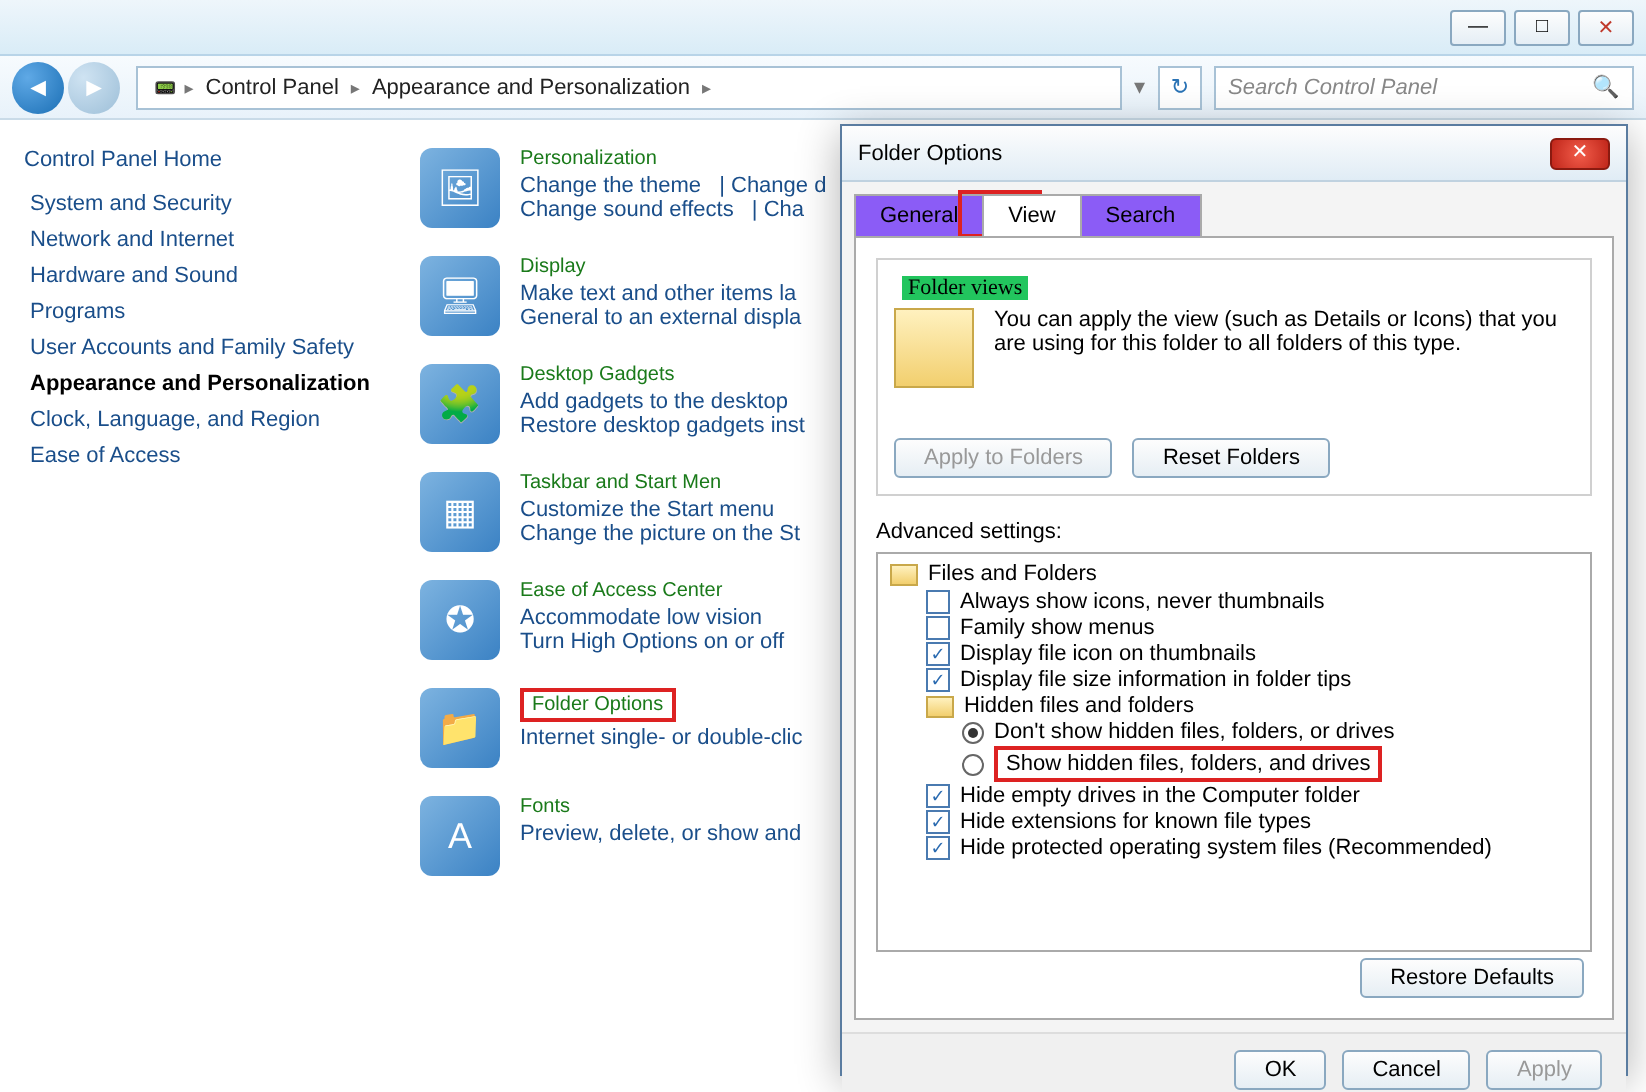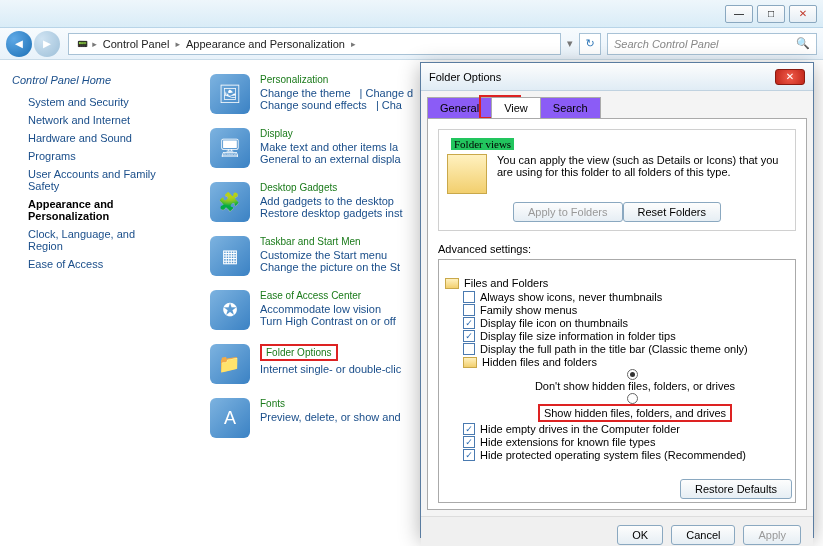--- a/index.html
+++ b/index.html
@@ -17,22 +17,22 @@
 .addr { flex: 1; height: 22px; border: 1px solid #a8c2d6; background: #fff; display: flex; align-items: center; margin: 0 6px; padding: 0 6px; }
 .addr .crumb { color: #222; padding: 0 4px; cursor: pointer; }
 .addr .sep { color: #777; font-size: 9px; padding: 0 2px; }
 .refresh { width: 22px; height: 22px; border: 1px solid #a8c2d6; background: #fff; display: flex; align-items: center; justify-content: center; cursor: pointer; margin-right: 6px; color: #2a73b5; }
 .search { width: 210px; height: 22px; border: 1px solid #a8c2d6; background: #fff; display: flex; align-items: center; padding: 0 6px; color: #888; font-style: italic; }
 .search .icon { margin-left: auto; font-style: normal; color: #2a73b5;}
 
 
 .main { display: flex; height: calc(100% - 60px); }
 .sidebar { width: 200px; padding: 14px 12px; }
-.sidebar .home { color: #1a4e8a; margin-bottom: 10px; cursor: pointer; font-style: italic; }
-.sidebar .link { color: #1a4e8a; margin: 6px 16px; cursor: pointer; }
+.sidebar .home { color: #1a4e8a; margin-bottom: 10px; cursor: pointer; }
+.sidebar .link { color: #1a4e8a; margin: 6px 3px; cursor: pointer; }
 .sidebar .link.bold { font-weight: bold; color: #000; }
 .content { flex: 1; padding: 14px 10px; overflow: hidden; }
 .cat { display: flex; margin-bottom: 14px; }
 .cat-icon { width: 40px; height: 40px; background: linear-gradient(135deg,#7db3e0,#3b82c4); border-radius: 6px; margin-right: 10px; flex-shrink: 0; display:flex; align-items:center; justify-content:center; color:#fff; font-size:18px;}
 .cat h3 { color: #1a7a1a; font-size: 10px; font-weight: normal; cursor: pointer; }
 .cat .sub { color: #1a4e8a; cursor: pointer; margin-top: 2px; }
 .cat .sub span { margin-right: 6px; }
 .red-box { border: 2px solid #d22; padding: 1px 4px; display: inline-block; }
 
 
@@ -40,28 +40,28 @@
 .dlg-title { height: 28px; background: linear-gradient(#fdfdfd,#e0ecf5); display: flex; align-items: center; padding: 0 8px; border-bottom: 1px solid #c0d2e0; }
 .dlg-title .x { margin-left: auto; width: 30px; height: 16px; background: radial-gradient(circle, #f25c4a, #c0261a); border: 1px solid #8a1a10; border-radius: 3px; color: #fff; text-align: center; line-height: 14px; cursor: pointer; font-size:10px; }
 .tabs { display: flex; margin: 6px 6px 0 6px; }
 .tab { padding: 4px 12px; border: 1px solid #aaa; border-bottom: none; background: #8b5cf6; cursor: pointer; margin-right: -1px; position: relative; }
 .tab.active { background: #fff; z-index: 2; }
 .tab-body { margin: 0 6px 6px 6px; background: #fff; border: 1px solid #aaa; padding: 10px; height: 392px; position: relative; }
 .folder-views { border: 1px solid #d0d0d0; padding: 8px; margin-bottom: 12px; }
 .fv-row { display: flex; }
 .fv-icon { width: 40px; height: 40px; border: 1px solid #c9a84a; background: linear-gradient(#fff1bf,#f2cf6e); margin-right: 10px; flex-shrink: 0; }
 .fv-text { font-size: 11px; }
-.fv-btns { display: flex; margin-top: 8px; justify-content: center; }
+.fv-btns { display: flex; gap: 10px; margin-top: 25px; justify-content: flex-start; }
 .btn { padding: 3px 14px; border: 1px solid #8aa8c0; border-radius: 3px; background: linear-gradient(#fdfdfd,#e6eef4); cursor: pointer; }
 .btn.disabled { color: #999; }
 .adv-label { margin-bottom: 4px; }
-.adv-box { border: 1px solid #aaa; background: #fff; height: 244px; overflow-y: scroll; padding: 15px 6px; }
+.adv-box { border: 1px solid #aaa; background: #fff; height: 200px; overflow-y: scroll; padding: 2px 6px; }
 .tree-root { display: flex; align-items: center; margin: 2px 0; }
 .tree-item { display: flex; align-items: center; margin: 1px 0 1px 18px; }
-.tree-item.deep { margin-left: 36px; flex-direction: column; }
+.tree-item.deep { margin-left: 36px; }
 .chk { width: 12px; height: 12px; border: 1px solid #4a7ab0; margin-right: 5px; display: inline-flex; align-items: center; justify-content: center; font-size: 9px; color: #2a6ab0; }
 .radio { width: 11px; height: 11px; border: 1px solid #666; border-radius: 50%; margin-right: 5px; display: inline-flex; align-items: center; justify-content: center; }
 .radio .dot { width: 5px; height: 5px; background: #333; border-radius: 50%; }
 .folder-ico { width: 14px; height: 11px; background: linear-gradient(#fff1bf,#f2cf6e); border: 1px solid #c9a84a; margin-right: 5px; }
 .restore { position: absolute; right: 14px; bottom: 10px; }
 .dlg-buttons { display: flex; justify-content: flex-end; gap: 8px; padding: 8px 12px; background: #f0f0f0; border-top: 1px solid #ddd; }
 .red-box-tab { border: 2px solid #d22; position: absolute; }
 </style>
 </head>
 <body>
@@ -146,21 +146,21 @@
           <span>Change the picture on the St</span>
         </div>
       </div>
     </div>
     <div class="cat">
       <div class="cat-icon">✪</div>
       <div>
         <h3>Ease of Access Center</h3>
         <div class="sub">
           <span>Accommodate low vision</span><br>
-          <span>Turn High Contrast on or off</span>
+          <span>Turn High Options on or off</span>
         </div>
       </div>
     </div>
     <div class="cat">
       <div class="cat-icon">📁</div>
       <div>
         <h3 class="red-box">Folder Options</h3>
         <div class="sub"><span>Internet single- or double-clic</span></div>
       </div>
     </div>
@@ -215,24 +215,20 @@
         </div>
       <div class="tree-item">
           <span class="chk">✓</span>
           <span>Display file icon on thumbnails</span>
         </div>
       <div class="tree-item">
           <span class="chk">✓</span>
           <span>Display file size information in folder tips</span>
         </div>
       <div class="tree-item">
-          <span class="chk"></span>
-          <span>Display the full path in the title bar (Classic theme only)</span>
-        </div>
-      <div class="tree-item">
           <span class="folder-ico"></span>
           <span>Hidden files and folders</span>
         </div>
       <div class="tree-item deep">
           <span class="radio">
             <span class="dot"></span>
           </span>
           <span>Don't show hidden files, folders, or drives</span>
         </div>
       <div class="tree-item deep">

